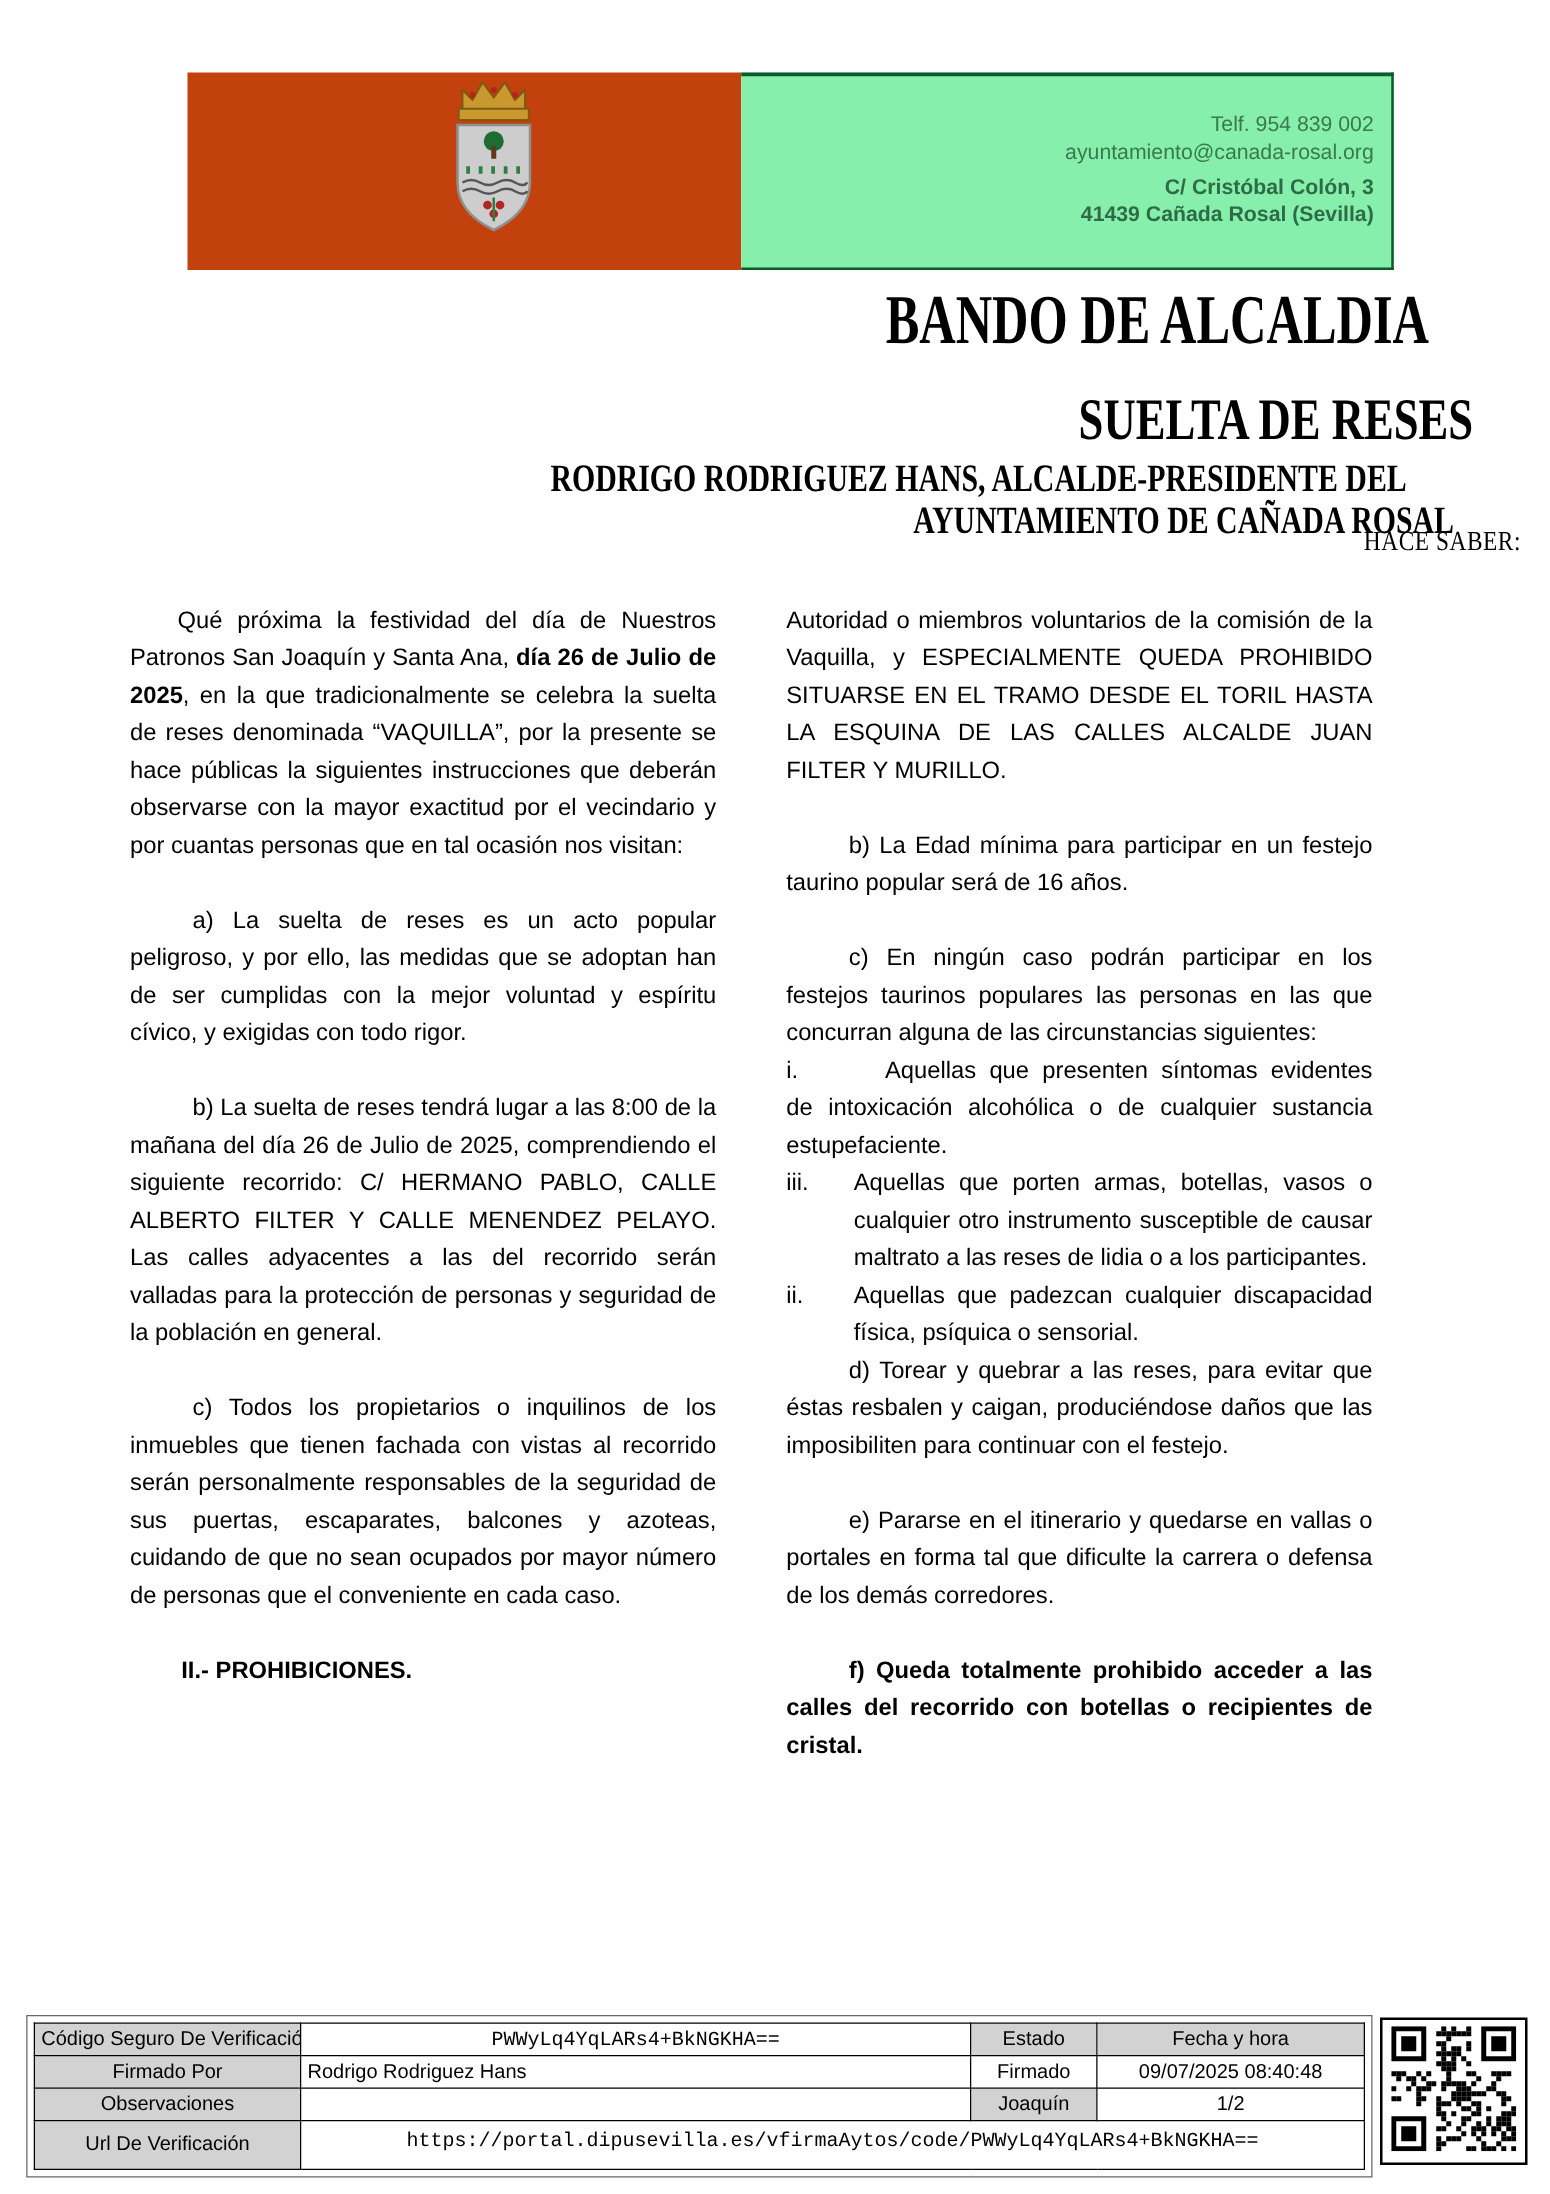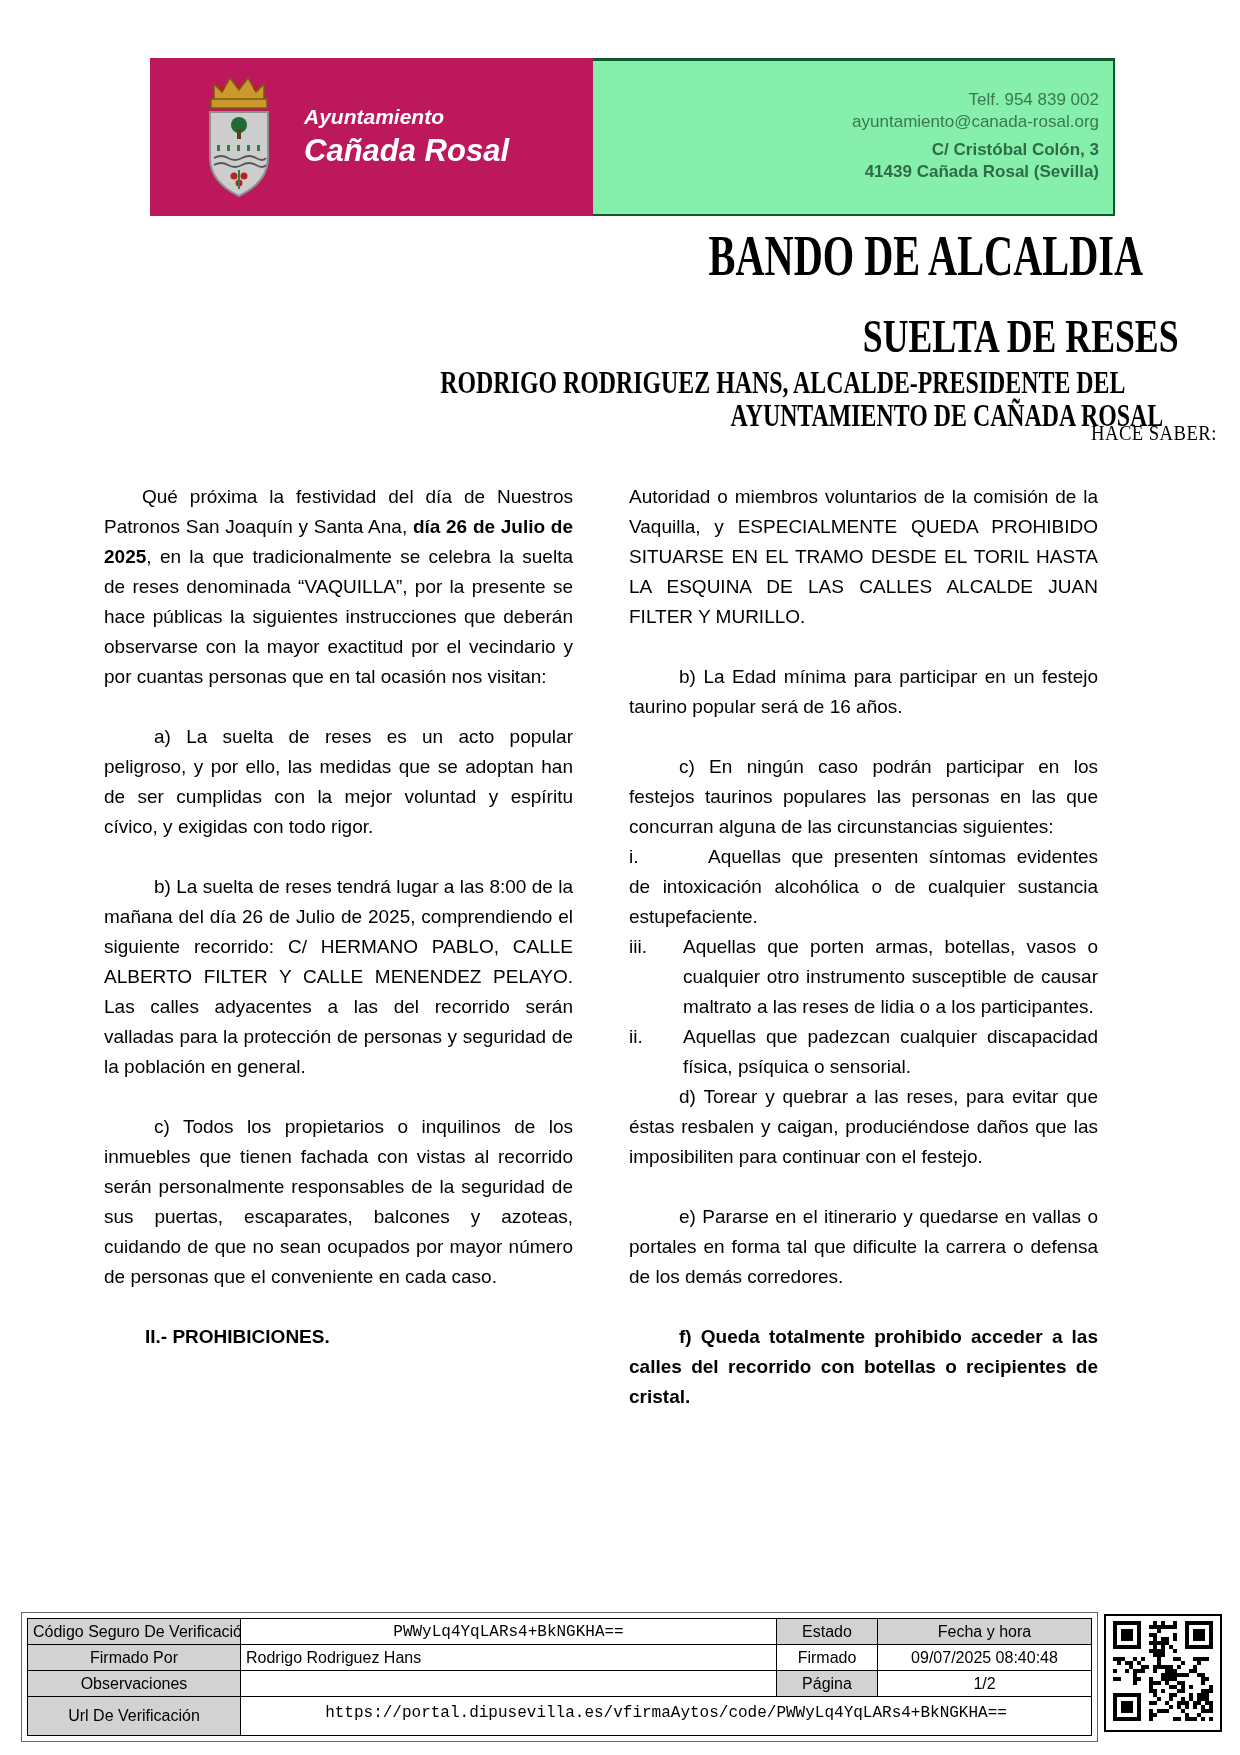--- a/index.html
+++ b/index.html
@@ -4,22 +4,22 @@
 <title>Document</title>
 <style>
   html,body{margin:0;padding:0;}
   body{
     width:1240px;height:1755px;position:relative;background:#ffffff;
     font-family:"Liberation Sans",sans-serif;color:#000;overflow:hidden;
   }
   
   .header{position:absolute;left:150px;top:58px;width:965px;height:158px;display:flex;}
   .header-left{
-    width:443px;background:#be185d;display:flex;align-items:center;
-    padding-left:46px;box-sizing:border-box;gap:22px;flex-shrink:0;
+    width:443px;background:#c2410c;display:flex;align-items:center;
+    padding-left:46px;box-sizing:border-box;gap:22px;flex-shrink:0;flex-direction:column;
   }
   .org-names{display:flex;flex-direction:column;gap:4px;}
   .org1{font-size:21px;font-style:italic;font-weight:bold;color:#fff;}
   .org2{font-size:31px;font-style:italic;font-weight:bold;color:#fff;}
   .header-right{
     flex:1;box-sizing:border-box;background:#86efac;
     border-top:3px solid #0B5B2D;border-bottom:2px solid #0B5B2D;border-right:2px solid #0B5B2D;
     text-align:right;padding:28px 14px 0 0;
   }
   .contact-line{font-size:17px;line-height:22px;color:#39794F;}
@@ -156,21 +156,21 @@
     </tr>
     <tr style="height:26px;">
       <td class="lbl">Firmado Por</td>
       <td class="val-l">Rodrigo Rodriguez Hans</td>
       <td class="val-c">Firmado</td>
       <td class="val-c">09/07/2025 08:40:48</td>
     </tr>
     <tr style="height:26px;">
       <td class="lbl">Observaciones</td>
       <td class="val-l"></td>
-      <td class="lbl">Página</td>
+      <td class="lbl">Joaquín</td>
       <td class="val-c">1/2</td>
     </tr>
     <tr>
       <td class="lbl">Url De Verificación</td>
       <td class="url-c" colspan="3">https://portal.dipusevilla.es/vfirmaAytos/code/PWWyLq4YqLARs4+BkNGKHA==</td>
     </tr>
   </tbody>
     </table>
 </div>
 <div class="qr-box">

